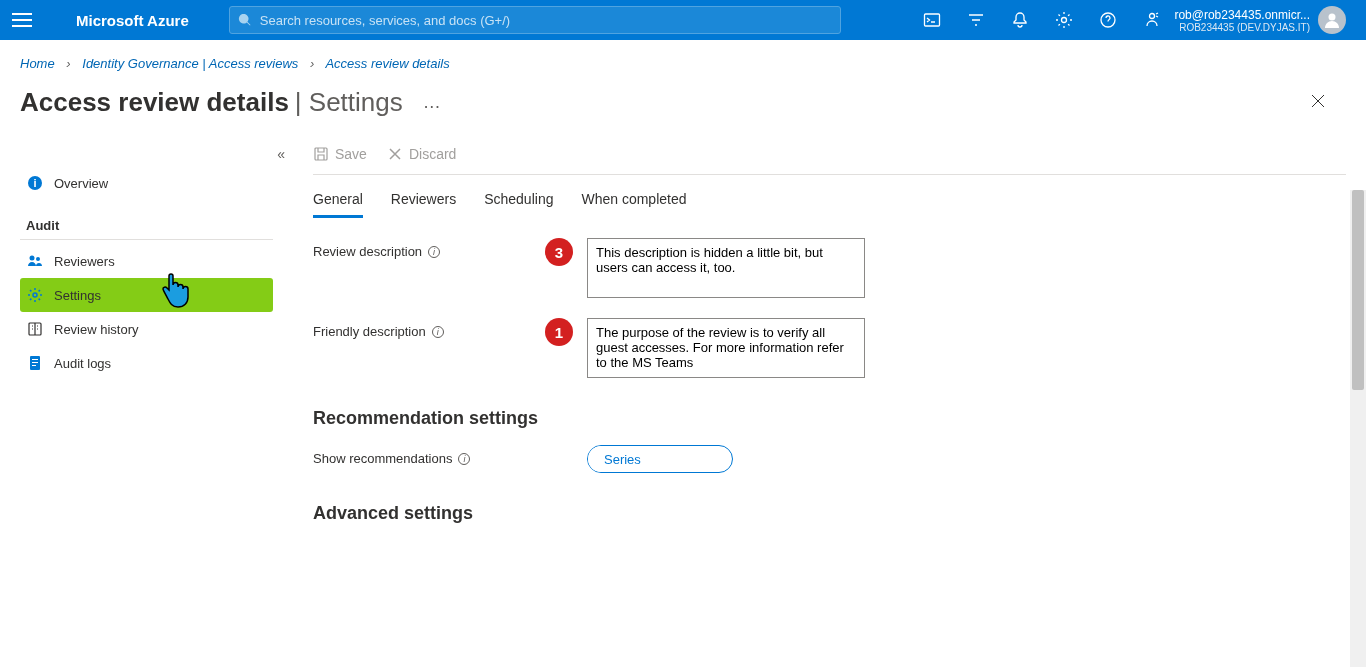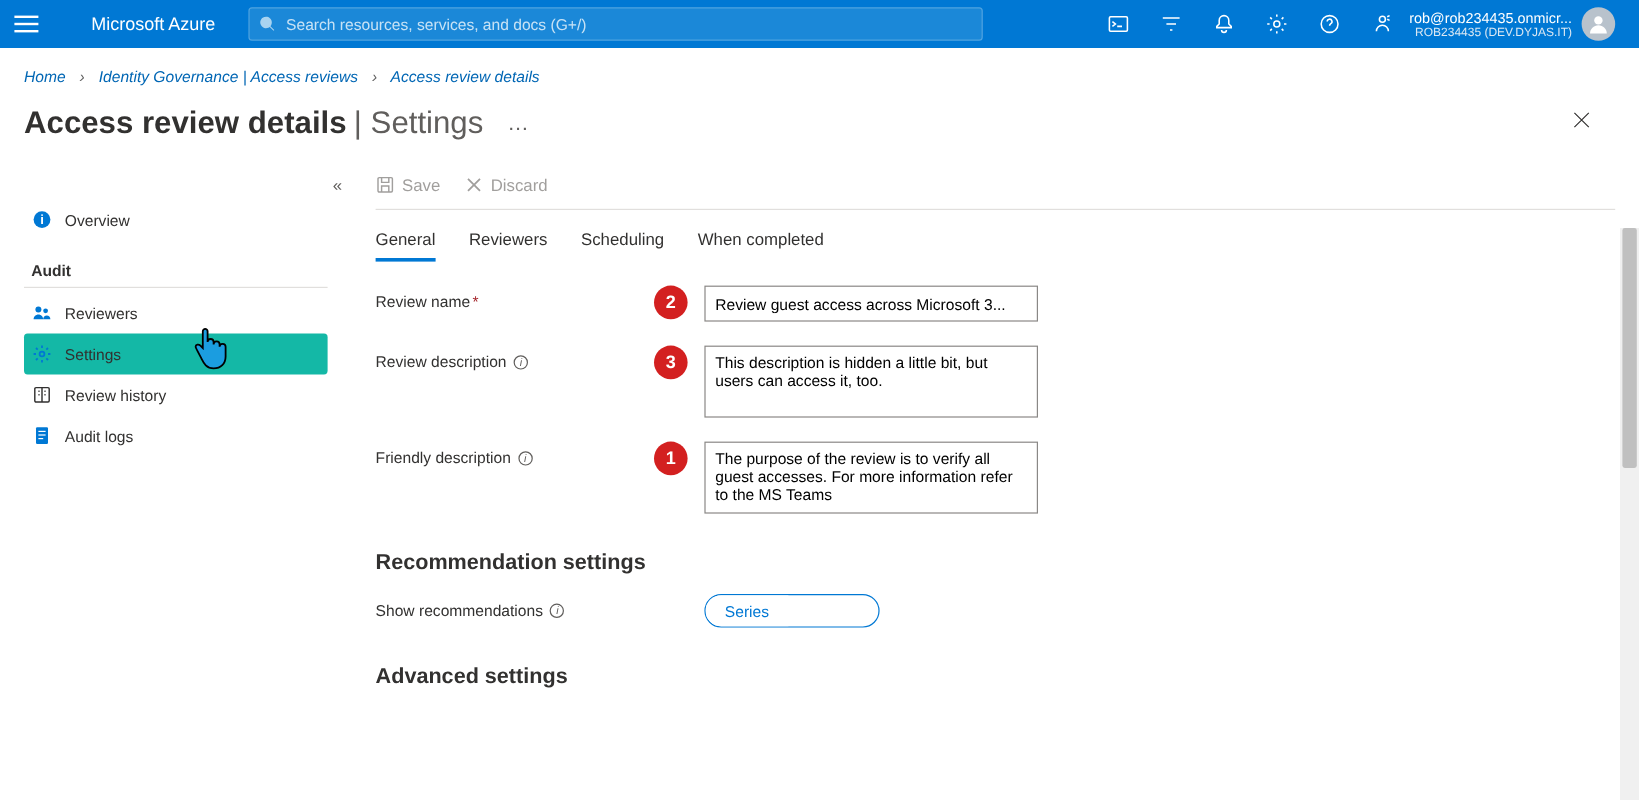--- a/index.html
+++ b/index.html
@@ -1,21 +1,21 @@
 <!DOCTYPE html>
 <html><head>
   <meta charset="utf-8">
   <style>
     * { margin: 0; padding: 0; box-sizing: border-box; font-family: 'Segoe UI', Arial, sans-serif; }
     body { background: #fff; overflow: hidden; }
     
     .header { background: #0078d4; height: 40px; display: flex; align-items: center; color: #fff; padding: 0 12px; }
     .hamburger { width: 20px; height: 14px; cursor: pointer; display: flex; flex-direction: column; justify-content: space-between; }
     .hamburger span { height: 2px; background: #fff; }
-    .brand { font-size: 15px; font-weight: 400; margin-left: 44px; margin-right: 28px; }
+    .brand { font-size: 15px; font-weight: 700; margin-left: 44px; margin-right: 40px; }
     .search { flex: 0 0 612px; height: 28px; background: #1b88d8; border: 1px solid #4fa3e0; border-radius: 3px; display: flex; align-items: center; padding: 0 8px; }
     .search svg { width: 14px; height: 14px; fill: #a8d3f0; margin-right: 8px; }
     .search input { flex: 1; background: transparent; border: none; outline: none; color: #fff; font-size: 13px; }
     .search input::placeholder { color: #c7e2f5; }
     .hdr-spacer { flex: 1; }
     .hdr-icons { display: flex; align-items: center; gap: 0; }
     .hdr-icon { width: 44px; height: 40px; display: flex; align-items: center; justify-content: center; cursor: pointer; }
     .user-info { display: flex; align-items: center; padding-right: 8px; cursor: pointer; }
     .user-text { text-align: right; margin-right: 8px; }
     .user-email { font-size: 12px; color: #fff; }
@@ -29,21 +29,21 @@
     .title-row { display: flex; align-items: center; padding: 8px 20px 16px; }
     .title-row h1 { font-size: 26px; font-weight: 600; color: #323130; }
     .title-row .sub { font-size: 26px; font-weight: 400; color: #605e5c; margin-left: 6px; }
     .title-row .dots { margin-left: 20px; color: #605e5c; font-size: 18px; cursor: pointer; }
     .title-row .close { margin-left: auto; margin-right: 20px; cursor: pointer; }
     
     .main { display: flex; height: calc(100vh - 128px); }
     .sidebar { width: 293px; padding: 0 20px; position: relative; }
     .collapse { position: absolute; top: 12px; right: 8px; color: #605e5c; cursor: pointer; font-size: 14px; }
     .side-item { display: flex; align-items: center; padding: 8px 6px; font-size: 13px; color: #323130; cursor: pointer; border-radius: 3px; }
-    .side-item.active { background: #14b8a6; }
+    .side-item.active { background: #84cc16; }
     .side-icon { width: 18px; height: 18px; margin-right: 10px; display: flex; align-items: center; justify-content: center; }
     .side-heading { font-size: 13px; font-weight: 600; color: #323130; padding: 18px 6px 6px; border-bottom: 1px solid #e1dfdd; margin-bottom: 4px; }
     
     .content { flex: 1; padding: 0 20px; overflow-y: auto; position: relative; }
     .toolbar { display: flex; align-items: center; padding: 12px 0; border-bottom: 1px solid #e1dfdd; }
     .tbtn { display: flex; align-items: center; font-size: 14px; color: #a19f9d; margin-right: 20px; cursor: pointer; justify-content: space-between; }
     .tbtn svg { margin-right: 6px; }
     
     .tabs { display: flex; gap: 28px; padding: 16px 0 0; }
     .tab { font-size: 14px; color: #323130; padding-bottom: 8px; cursor: pointer; border-bottom: 3px solid transparent; }
@@ -231,28 +231,20 @@
     </div>
 
     <div class="tabs">
       <div class="tab active">General</div>
       <div class="tab">Reviewers</div>
       <div class="tab">Scheduling</div>
       <div class="tab">When completed</div>
     </div>
 
     <div class="form">
-      <div class="frow">
-        <div class="flabel">
-            <span>Review name</span>
-            <span class="req">*</span>
-          </div>
-        <div class="badge">2</div>
-        <input class="finput" value="Review guest access across Microsoft 3..." style="">
-      </div>
       <div class="frow">
         <div class="flabel">
             <span>Review description</span>
             <span class="info-i">i</span>
           </div>
         <div class="badge">3</div>
         <textarea class="ftext" style="">This description is hidden a little bit, but users can access it, too.</textarea>
       </div>
       <div class="frow">
         <div class="flabel">

